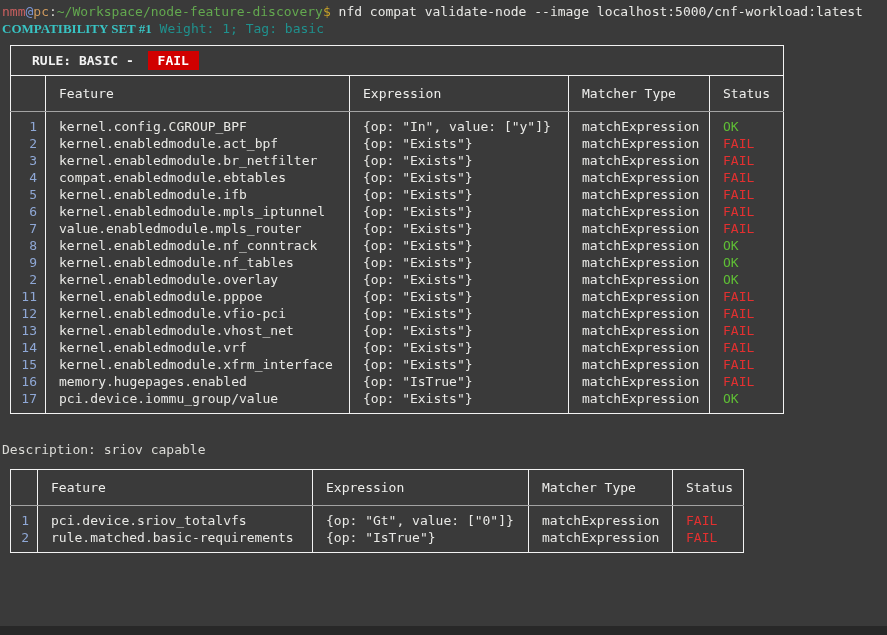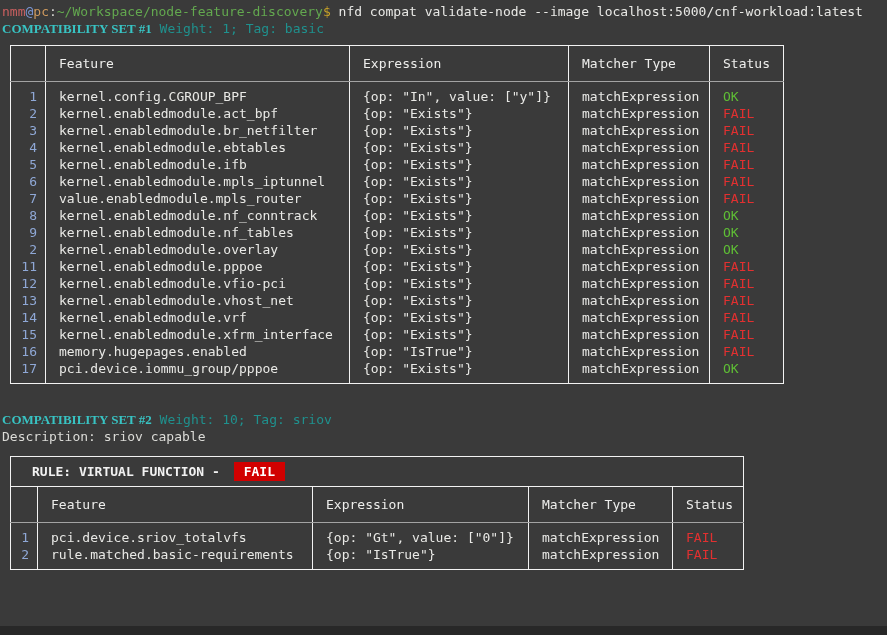--- a/index.html
+++ b/index.html
@@ -103,20 +103,23 @@
   <div class="tbl-wrap1">
     <table>
       <colgroup>
         <col style="width:35px">
           <col style="width:304px">
           <col style="width:219px">
           <col style="width:141px">
           <col style="width:74px">
       </colgroup>
       <thead>
+        <tr class="rule-row">
+          <td colspan="5"><span>RULE: BASIC - </span><span class="badge">FAIL</span></td>
+        </tr>
         <tr class="cols-row">
           <th></th>
           <th>Feature</th>
           <th>Expression</th>
           <th>Matcher Type</th>
           <th>Status</th>
         </tr>
       </thead>
       <tbody>
           <tr>
@@ -135,21 +138,21 @@
           </tr>
           <tr>
             <td>3</td>
             <td>kernel.enabledmodule.br_netfilter</td>
             <td>{op: "Exists"}</td>
             <td>matchExpression</td>
             <td class="fail">FAIL</td>
           </tr>
           <tr>
             <td>4</td>
-            <td>kernel.enabledmodule.ebtables</td>
+            <td>compat.enabledmodule.ebtables</td>
             <td>{op: "Exists"}</td>
             <td>matchExpression</td>
             <td class="fail">FAIL</td>
           </tr>
           <tr>
             <td>5</td>
             <td>kernel.enabledmodule.ifb</td>
             <td>{op: "Exists"}</td>
             <td>matchExpression</td>
             <td class="fail">FAIL</td>
@@ -226,47 +229,43 @@
           </tr>
           <tr>
             <td>16</td>
             <td>memory.hugepages.enabled</td>
             <td>{op: "IsTrue"}</td>
             <td>matchExpression</td>
             <td class="fail">FAIL</td>
           </tr>
           <tr>
             <td>17</td>
-            <td>pci.device.iommu_group/pppoe</td>
+            <td>pci.device.iommu_group/value</td>
             <td>{op: "Exists"}</td>
             <td>matchExpression</td>
             <td class="ok">OK</td>
           </tr>
         </tbody>
     </table>
   </div>
 
   <div class="gap-after-t1"></div>
 
-  <div class="line"><span class="set-title">COMPATIBILITY SET #2</span><span class="set-meta"> Weight: 10; Tag: sriov</span></div>
   <div class="line desc">Description: sriov capable</div>
 
   <div class="tbl-wrap2">
     <table>
       <colgroup>
         <col style="width:27px">
           <col style="width:275px">
           <col style="width:216px">
           <col style="width:144px">
           <col style="width:71px">
       </colgroup>
       <thead>
-        <tr class="rule-row">
-          <td colspan="5"><span>RULE: VIRTUAL FUNCTION - </span><span class="badge">FAIL</span></td>
-        </tr>
         <tr class="cols-row">
           <th></th>
           <th>Feature</th>
           <th>Expression</th>
           <th>Matcher Type</th>
           <th>Status</th>
         </tr>
       </thead>
       <tbody>
           <tr>

